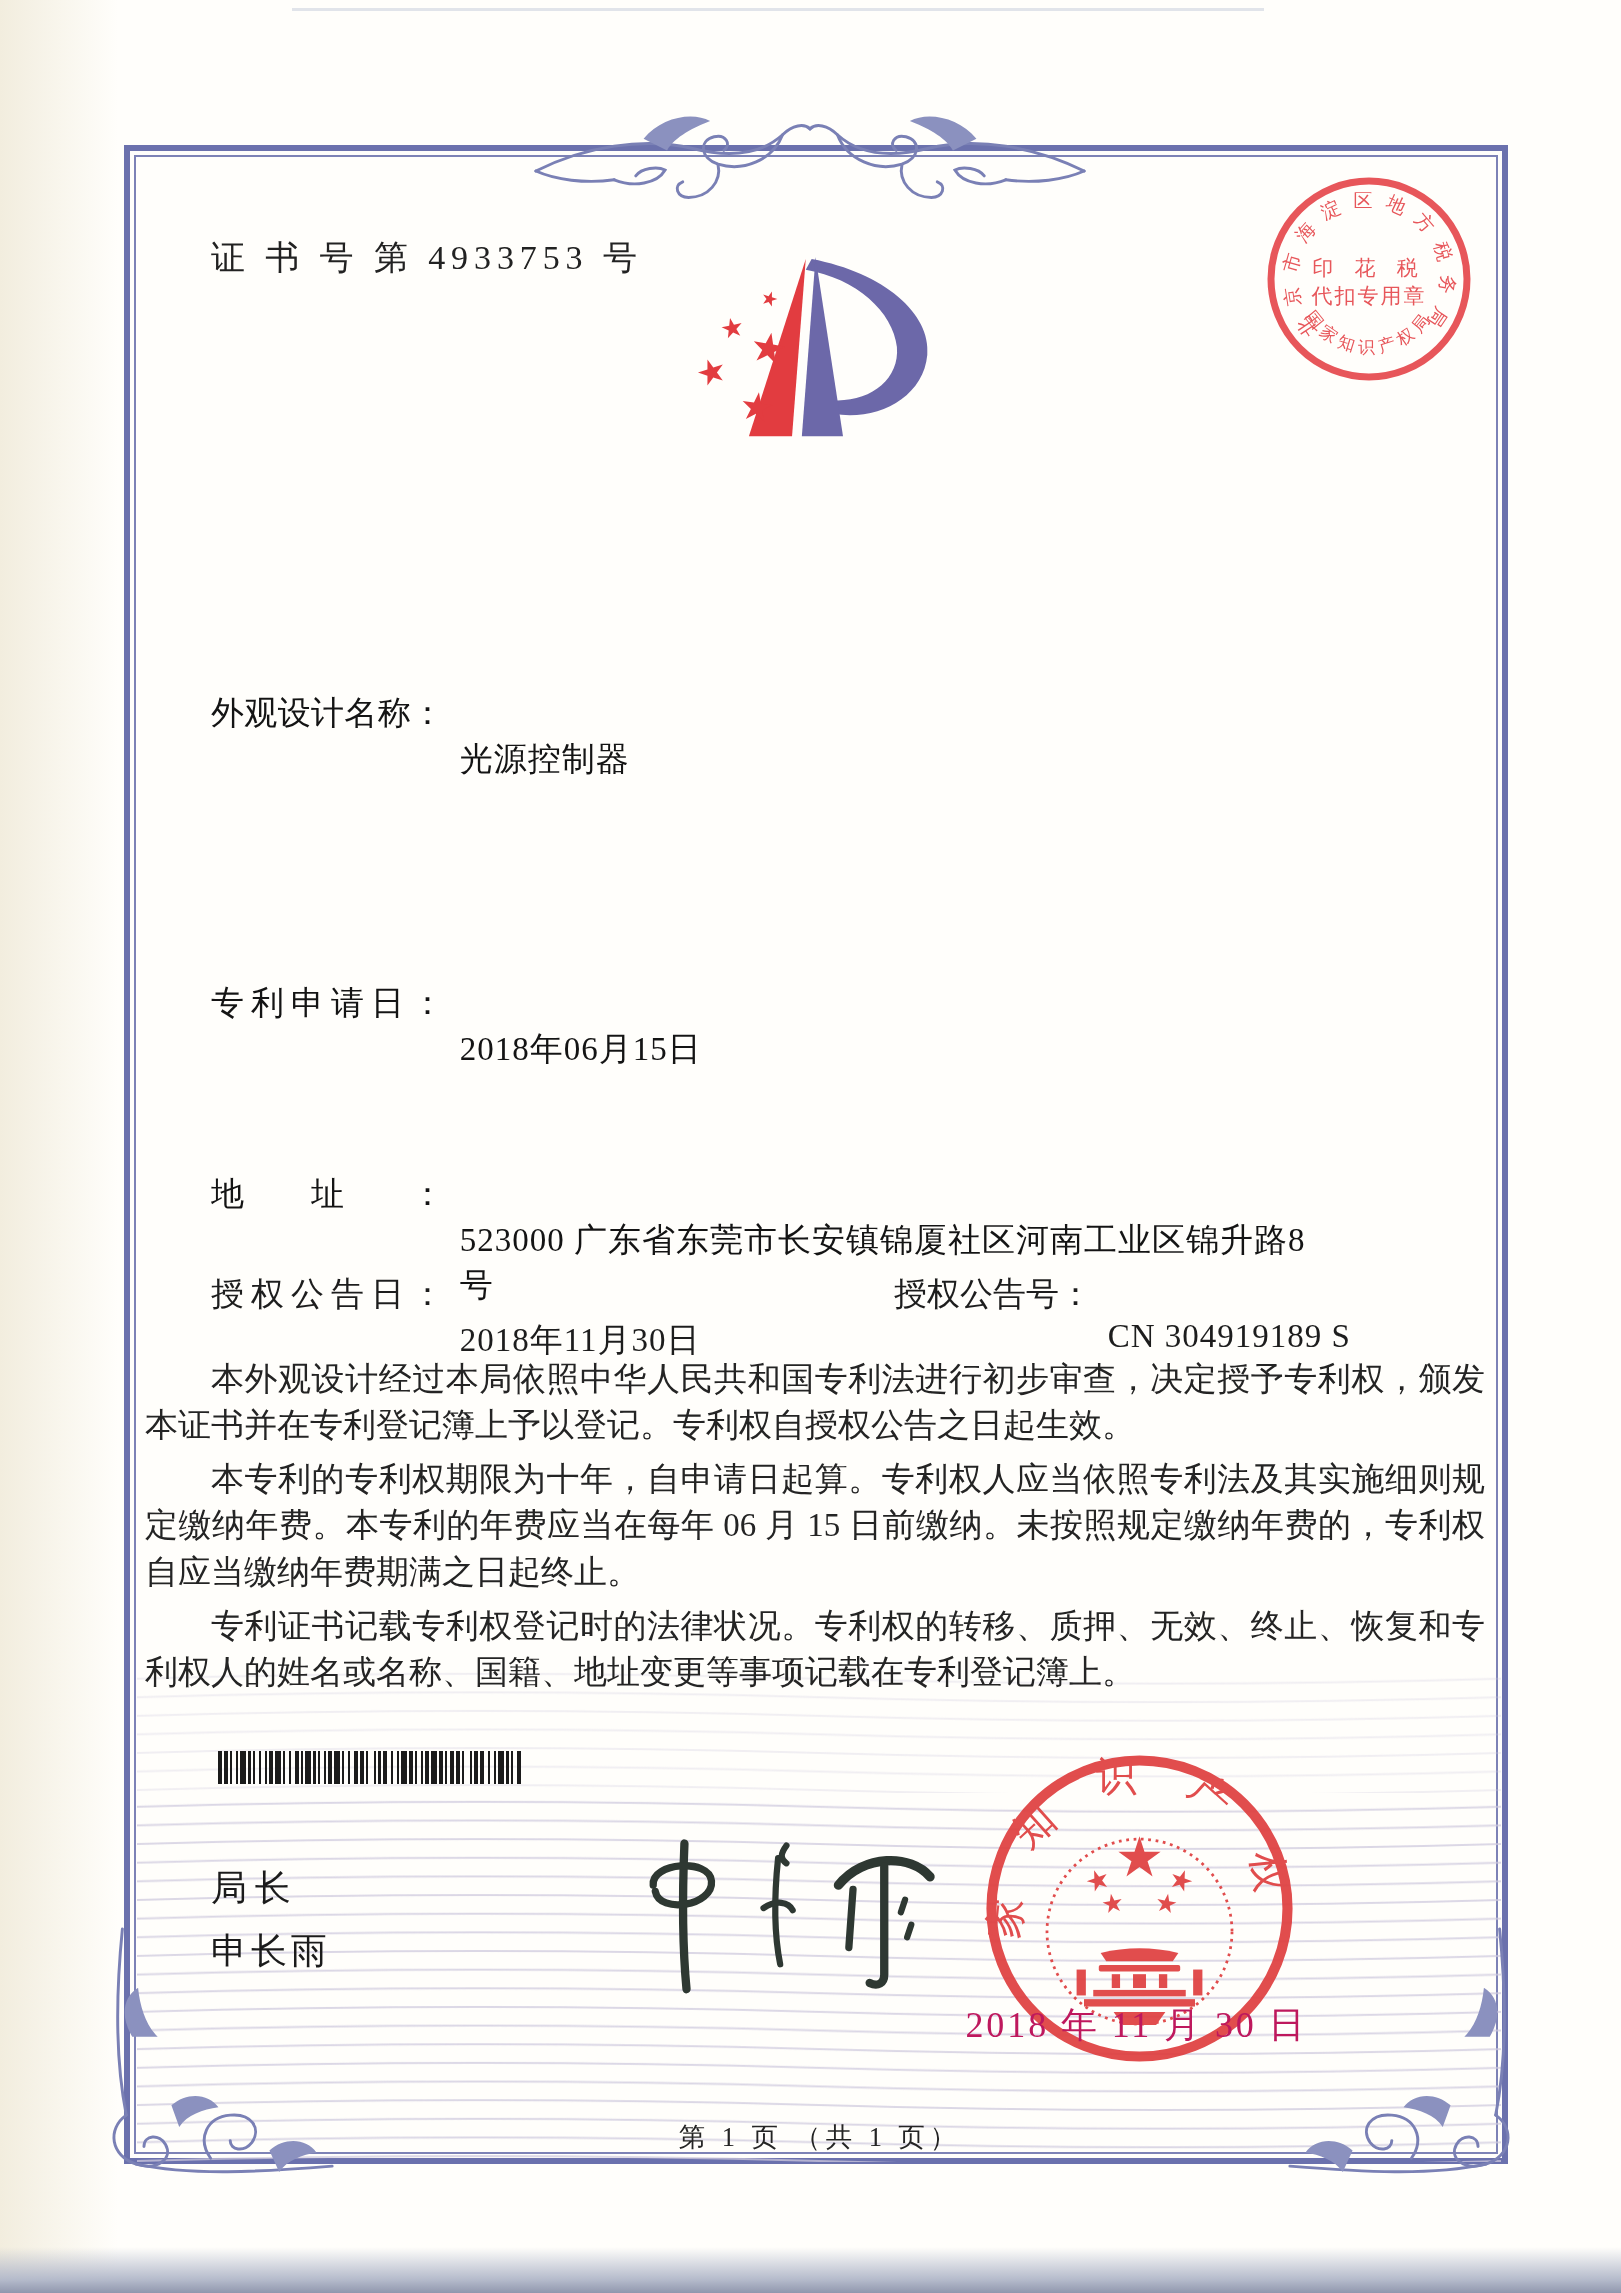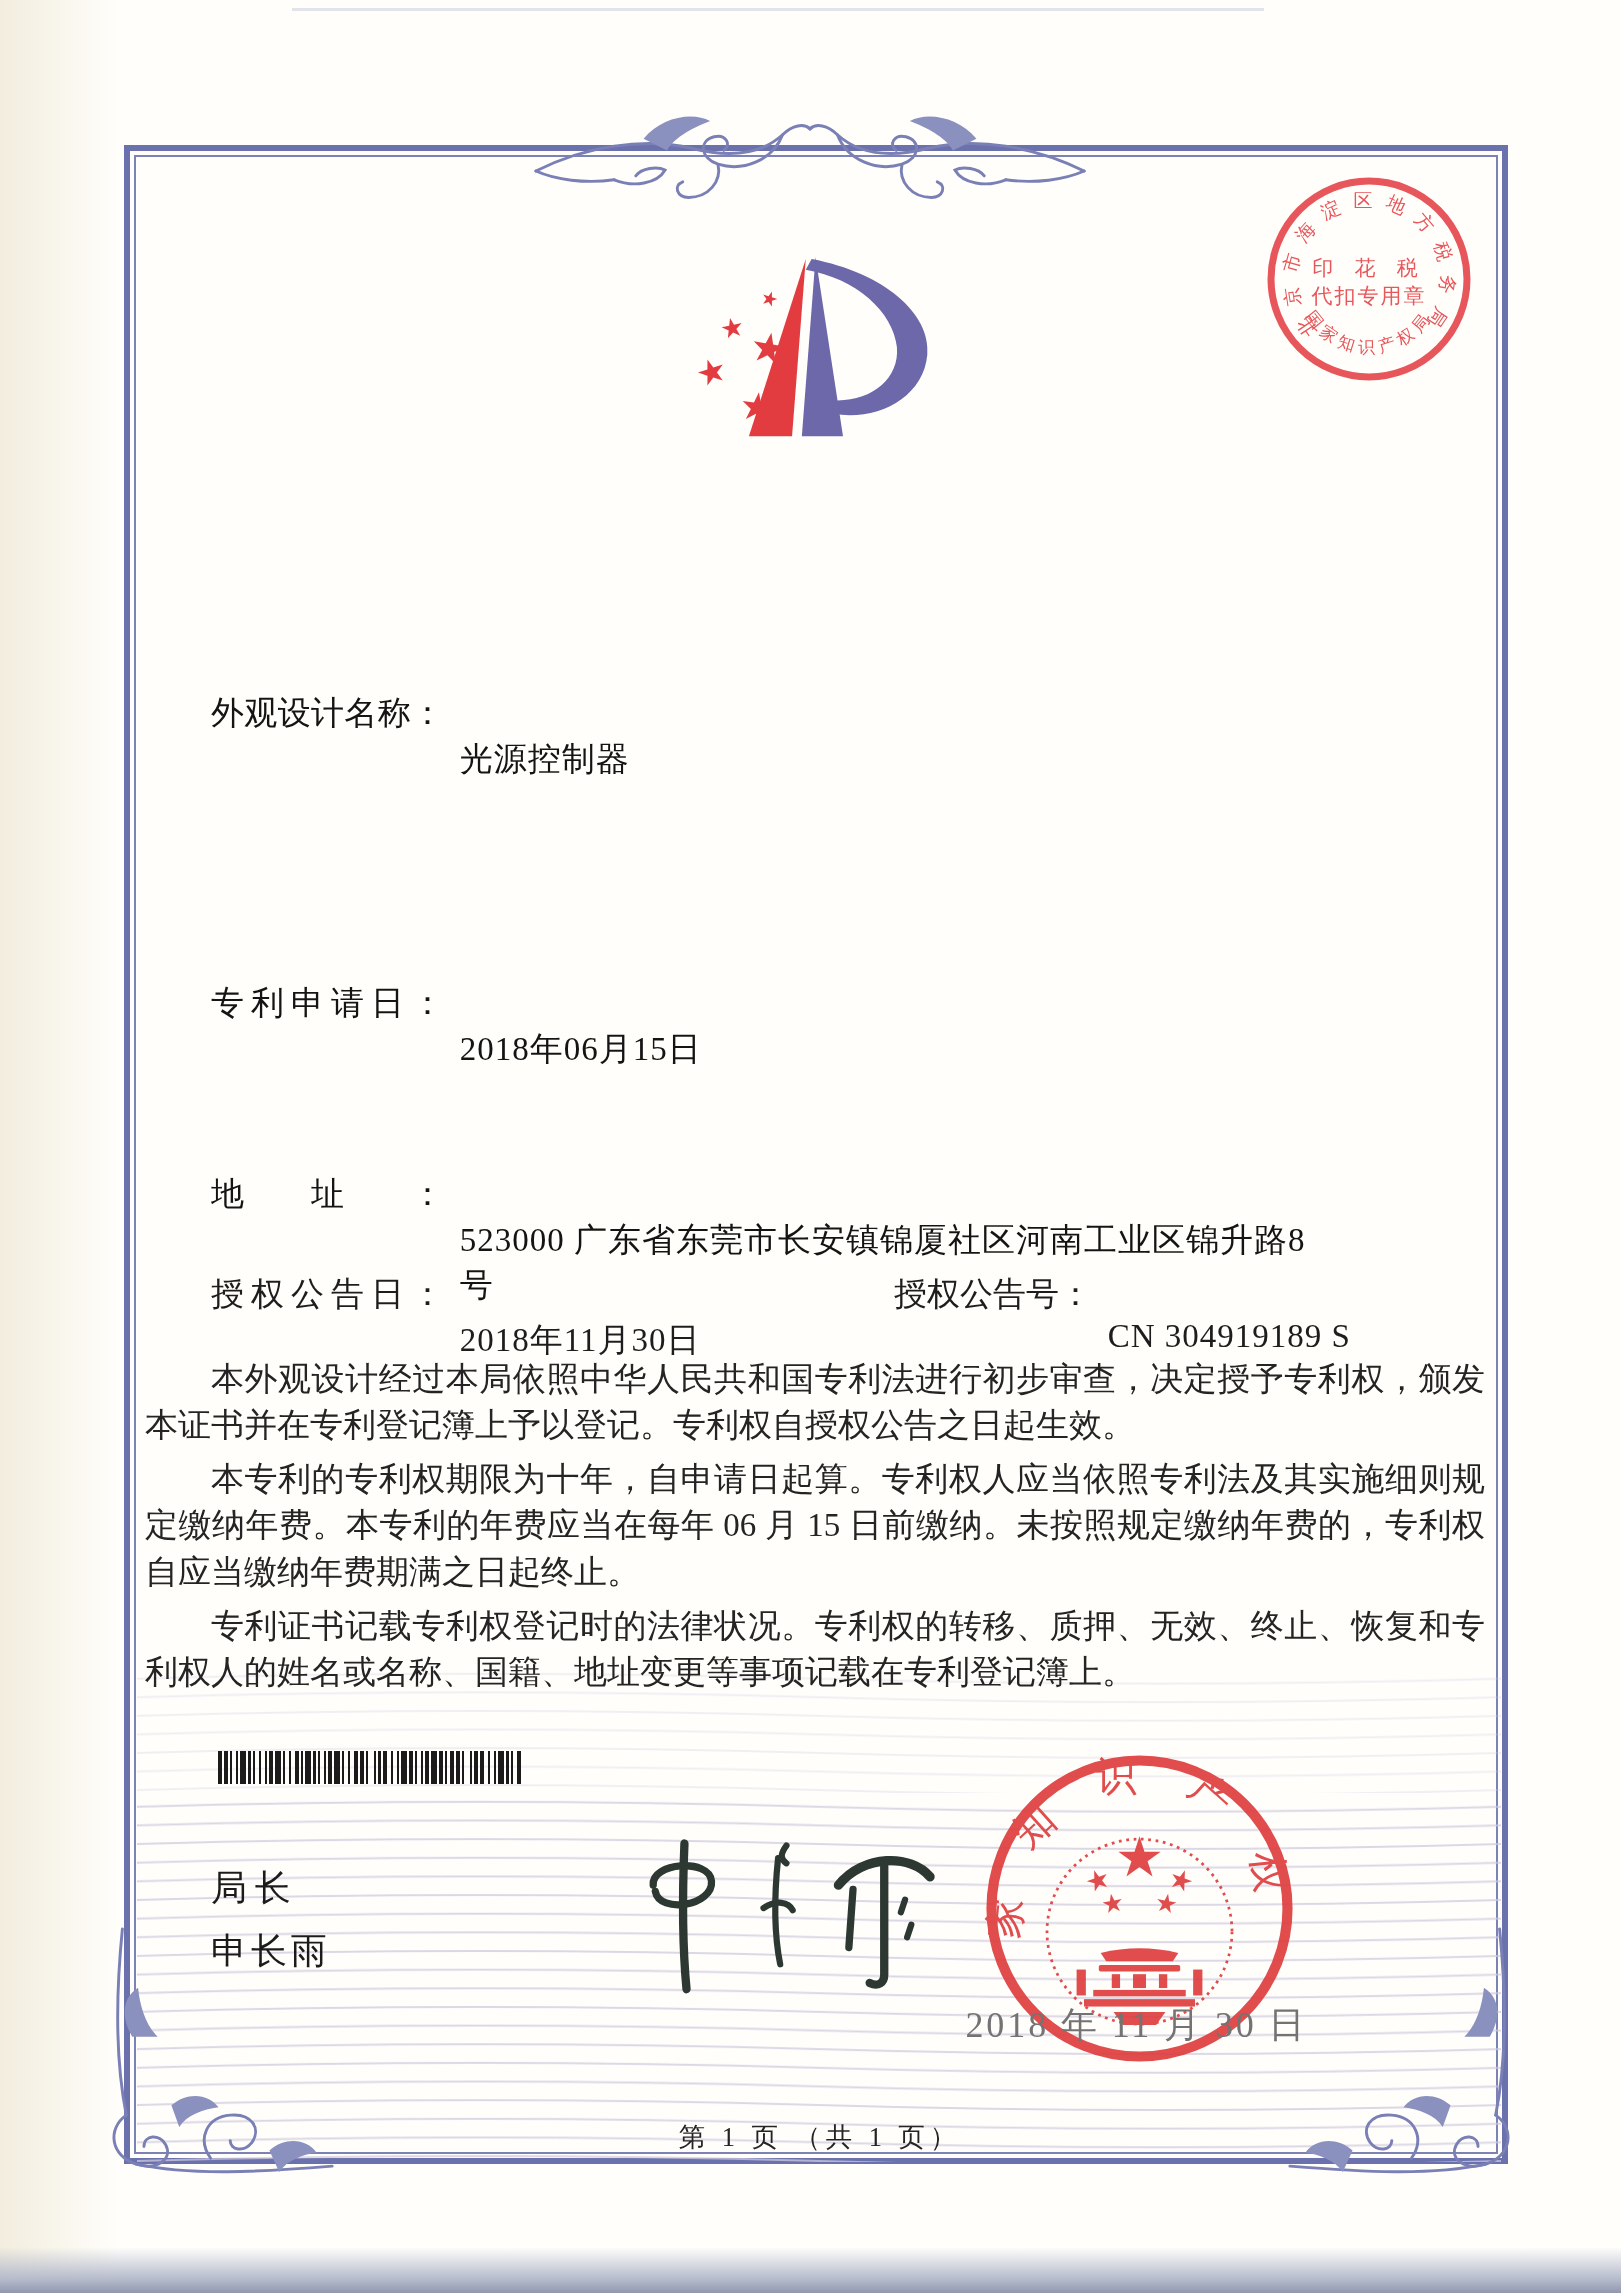--- a/index.html
+++ b/index.html
@@ -38,21 +38,21 @@
   
   .barcode{position:absolute;left:218px;top:1751px;width:431px;height:33px;display:flex;
         overflow:hidden;z-index:4;}
   .bar{height:100%;background:#1b1b1b;flex:none;}
   .gap{height:100%;flex:none;}
   .sig-title{position:absolute;left:211px;top:1864px;font-size:36px;letter-spacing:7.8px;color:#1b1b1b;z-index:4;}
   .sig-name{position:absolute;left:211px;top:1927px;font-size:36px;letter-spacing:3.9px;color:#1b1b1b;z-index:4;}
   .sig-hand{position:absolute;left:622px;top:1819px;width:333px;height:201px;z-index:4;}
   .big-seal{position:absolute;left:973px;top:1742px;width:333px;height:333px;z-index:4;opacity:.93;}
   .seal-date{position:absolute;left:921px;top:2001px;width:431px;text-align:center;font-size:36px;
-        letter-spacing:2.9px;color:#737373;z-index:5;}
+        letter-spacing:2.9px;color:#be185d;z-index:5;}
   .footer{position:absolute;left:128px;top:2119px;width:1384px;text-align:center;font-size:26.5px;
         letter-spacing:4.9px;color:#242424;z-index:4;}
 </style>
 </head>
 <body>
 
 <div class="page">
 
   <div class="scan-top-line"></div>
 
@@ -114,20 +114,21 @@
       <path d="M30,10 C24,70 22,140 34,200"></path>
       <path d="M34,200 C14,214 18,242 44,250 C66,257 82,244 74,230 C68,219 52,220 52,232"></path>
       <path d="M44,250 C100,262 170,258 244,252"></path>
       <path d="M120,244 C106,224 116,202 140,200 C162,198 172,214 162,228 C154,238 140,236 140,226"></path>
       <path d="M40,120 C28,100 30,80 46,70 C48,90 54,108 66,120 Z" fill="#8b91bf" stroke="none"></path>
       <path d="M80,190 C96,176 118,178 128,192 C112,194 96,200 88,212 Z" fill="#8b91bf" stroke="none"></path>
       <path d="M180,236 C196,222 218,224 228,238 C214,240 198,246 190,258 Z" fill="#8b91bf" stroke="none"></path>
     </g>
   </svg>
 
+  <div class="cert-no">证 书 号 第 4933753 号</div>
 
   <svg class="logo" viewBox="0 0 300 220">
     <defs>
       <polygon id="st1" points="0,-1 0.225,-0.309 0.951,-0.309 0.363,0.118 0.588,0.809 0,0.382 -0.588,0.809 -0.363,0.118 -0.951,-0.309 -0.225,-0.309"></polygon>
     </defs>
     <path d="M168,16 C242,30 290,72 286,114 C282,158 234,182 190,174 L186,160 C226,164 258,140 255,106 C251,70 214,36 162,27 Z" fill="#6c68a9"></path>
     <polygon points="172,14 200,197 158,197" fill="#6c68a9"></polygon>
     <polygon points="162,16 148,197 104,197" fill="#e23c40"></polygon>
     <g fill="#e23c40">
       <use href="#st1" transform="translate(125,57) scale(8) rotate(18)"></use>

